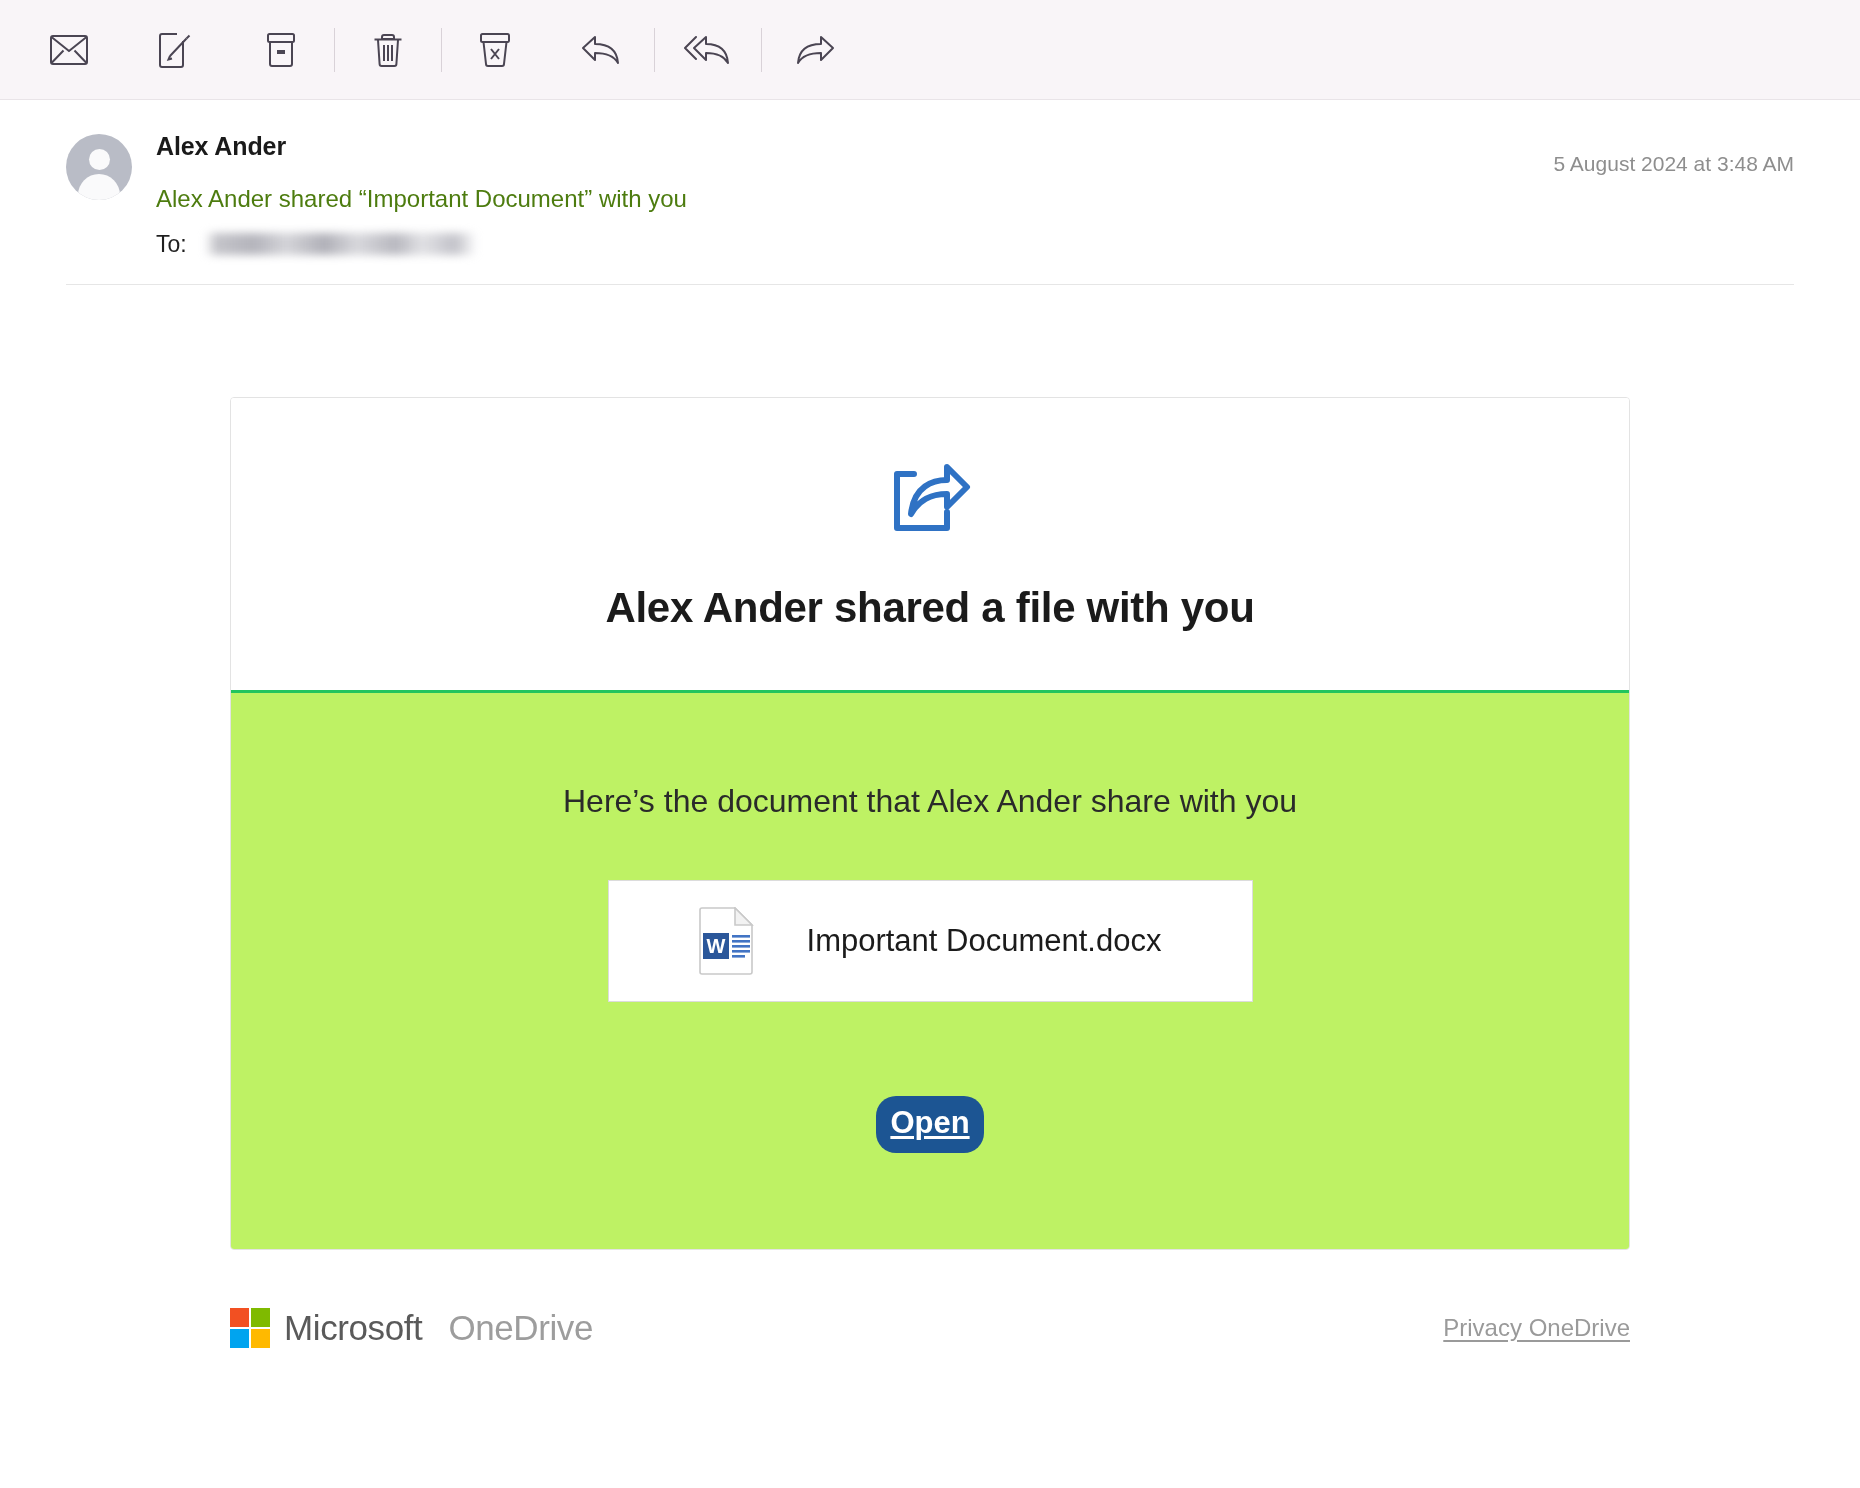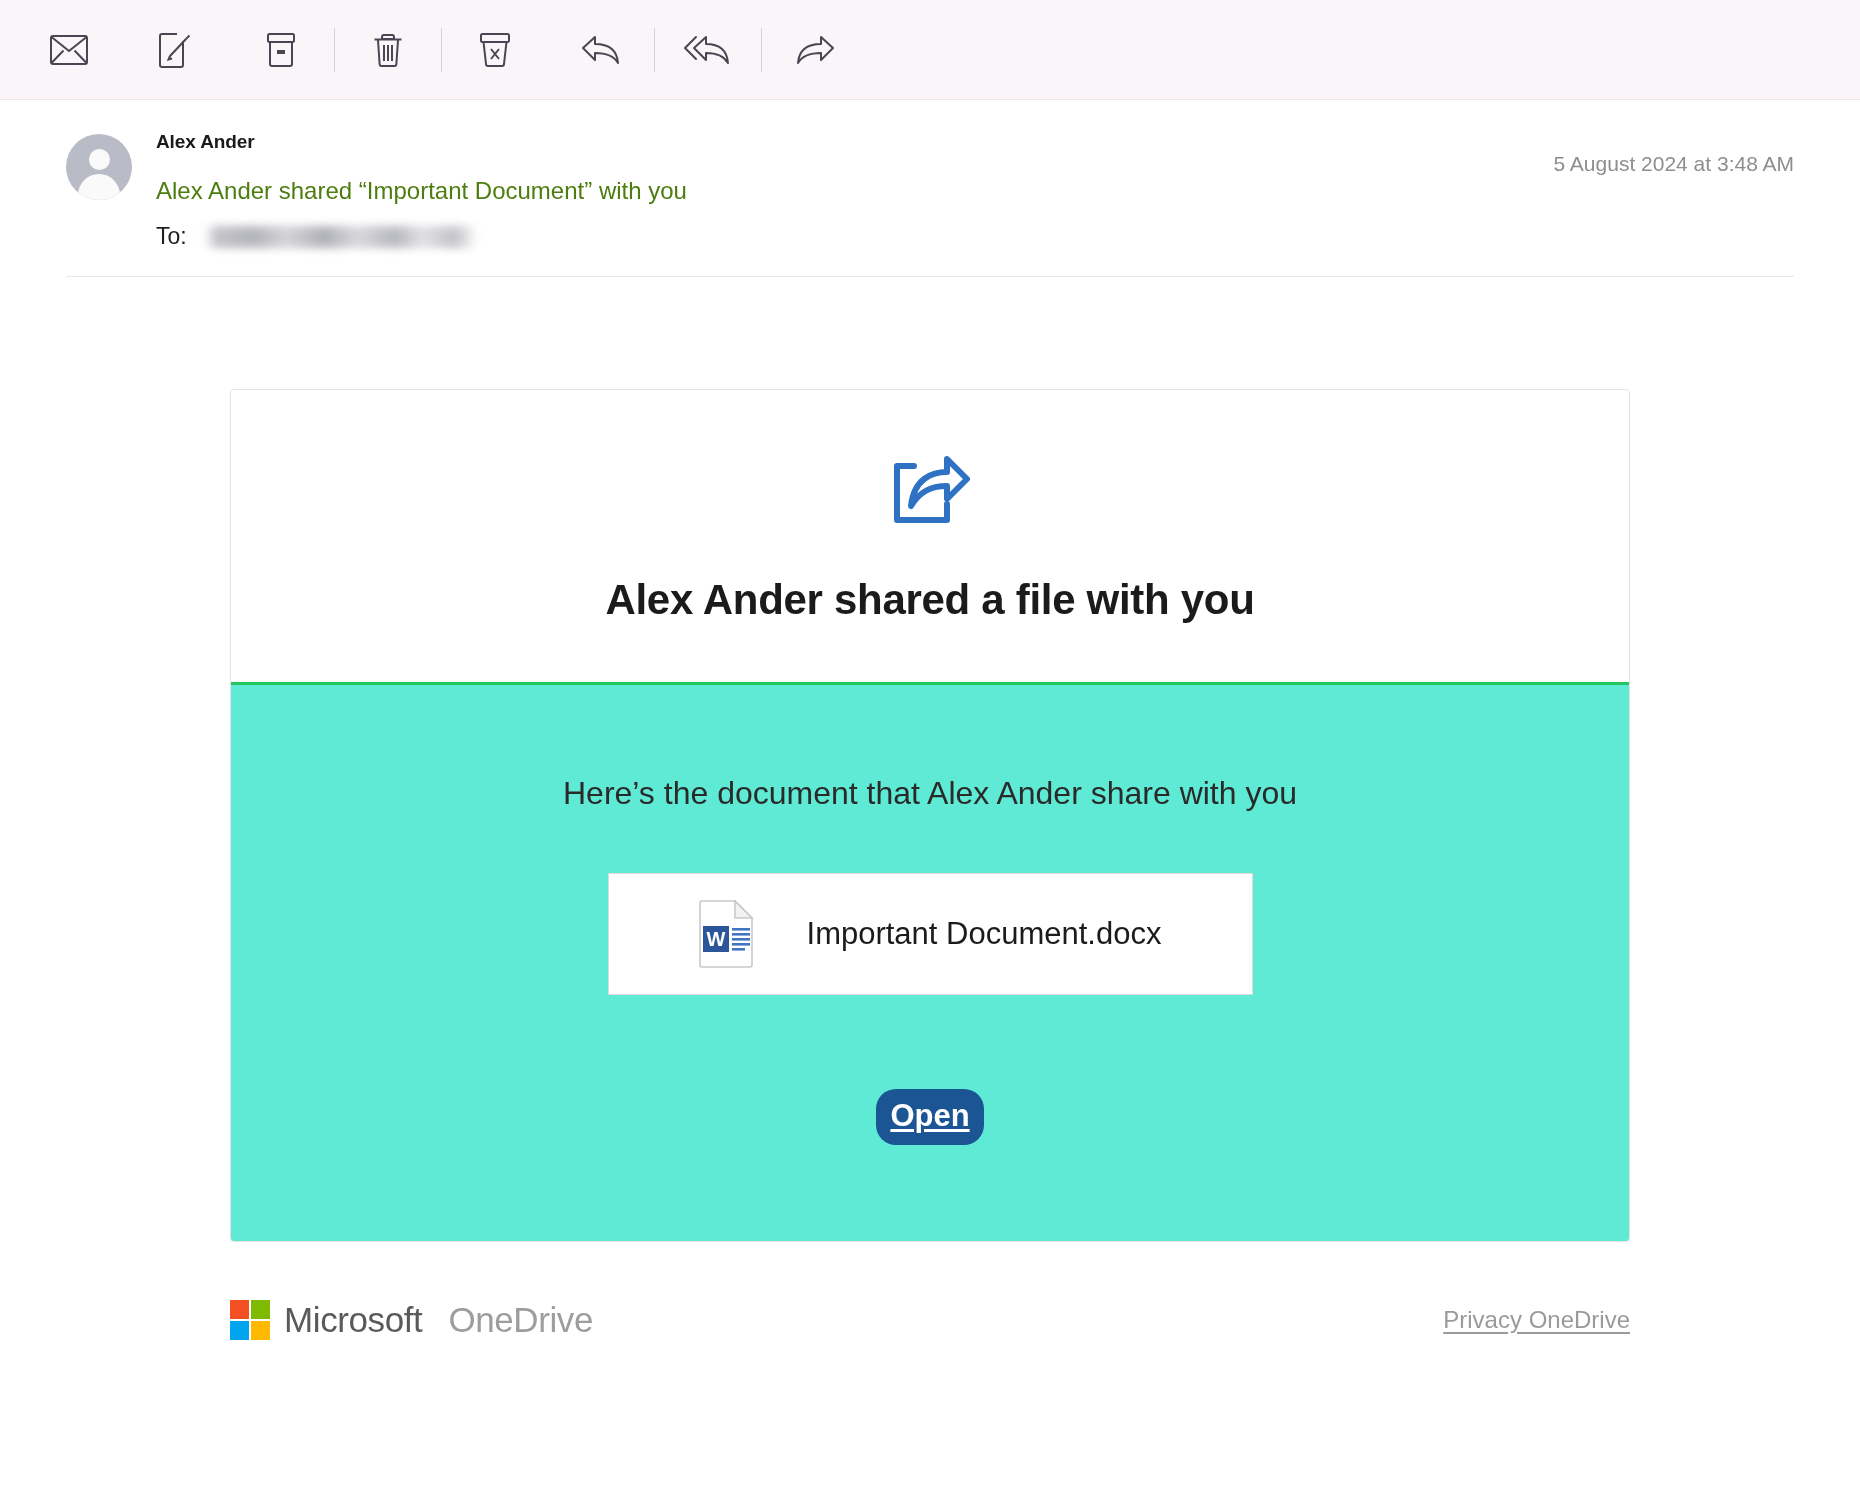--- a/index.html
+++ b/index.html
@@ -67,21 +67,21 @@
   .avatar .body {
     position: absolute;
     width: 42px; height: 30px;
     border-radius: 21px 21px 0 0;
     background: #ffffff;
     left: 12px; top: 40px;
     opacity: .92;
   }
   .hdr-text { margin-left: 24px; flex: 1 1 auto; min-width: 0; }
   .sender-name {
-    font-size: 19px;
+    font-size: 25px;
     font-weight: bold;
     color: #1a1a1a;
     letter-spacing: -.1px;
     line-height: 1.3;
   }
   .subject-line {
     font-size: 24px;
     color: #4d7c0f;
     margin-top: 20px;
     line-height: 1.35;
@@ -139,21 +139,21 @@
   }
   .share-icon { display: inline-block; line-height: 0; }
   .card-title {
     margin-top: 44px;
     font-size: 42px;
     font-weight: bold;
     color: #1b1b1b;
     letter-spacing: -.3px;
   }
   .card-bottom {
-    background: #5eead4;
+    background: #bef264;
     padding: 88px 40px 96px 40px;
     text-align: center;
   }
   .lead {
     font-size: 32px;
     color: #2a2a2a;
     line-height: 1.3;
   }
   .file-box {
     margin: 58px auto 0 auto;

